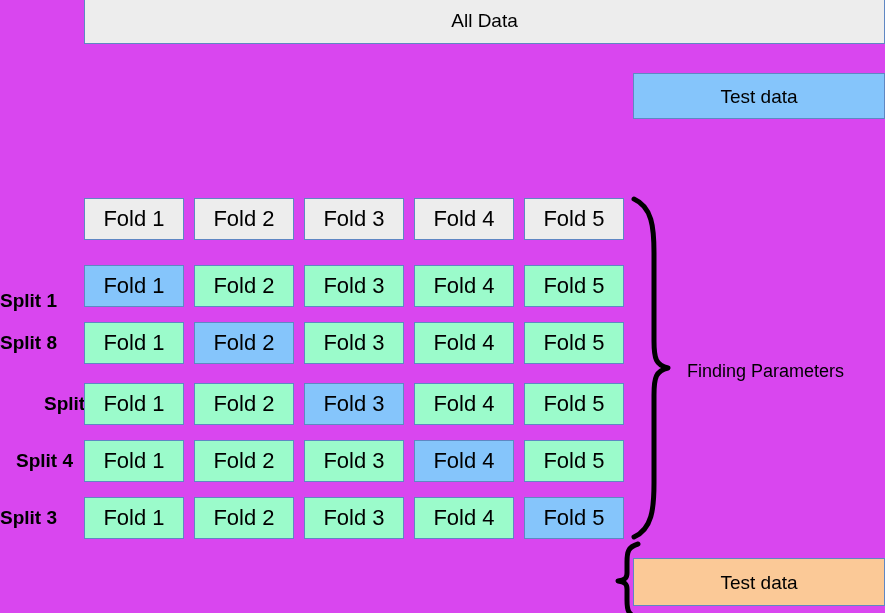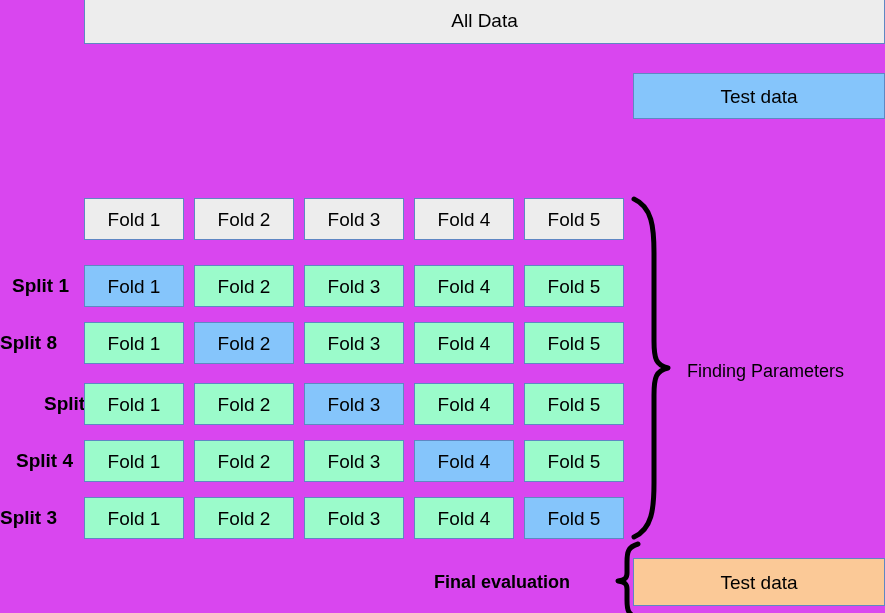--- a/index.html
+++ b/index.html
@@ -44,21 +44,21 @@
     left: 84px; top: 73px; width: 541px; height: 46px;
   }
   #test-data-top {
     left: 633px; top: 73px; width: 252px; height: 46px;
   }
 
   
   .fold {
     width: 100px;
     height: 42px;
-    font-size: 19px;
+    font-size: 22px;
   }
   .fold-header {  }
 
   
   .split-label {
     position: absolute;
     left: 0px;
     width: 78px;
     height: 42px;
     display: flex;
@@ -120,21 +120,21 @@
 
 
   <div class="box fill-blue" id="test-data-top">Test data</div>
 
   <div id="grid-host">
       <div class="box fold fold-header fill-gray" style="left: 84px; top: 198px;">Fold 1</div>
       <div class="box fold fold-header fill-gray" style="left: 194px; top: 198px;">Fold 2</div>
       <div class="box fold fold-header fill-gray" style="left: 304px; top: 198px;">Fold 3</div>
       <div class="box fold fold-header fill-gray" style="left: 414px; top: 198px;">Fold 4</div>
       <div class="box fold fold-header fill-gray" style="left: 524px; top: 198px;">Fold 5</div>
-      <div class="split-label" style="top: 265px; margin-left: 12px;">Split 1</div>
+      <div class="split-label" style="top: 280px;">Split 1</div>
       <div class="box fold fill-blue" style="left: 84px; top: 265px;">Fold 1</div>
       <div class="box fold fill-green" style="left: 194px; top: 265px;">Fold 2</div>
       <div class="box fold fill-green" style="left: 304px; top: 265px;">Fold 3</div>
       <div class="box fold fill-green" style="left: 414px; top: 265px;">Fold 4</div>
       <div class="box fold fill-green" style="left: 524px; top: 265px;">Fold 5</div>
       <div class="split-label" style="top: 322px;">Split 8</div>
       <div class="box fold fill-green" style="left: 84px; top: 322px;">Fold 1</div>
       <div class="box fold fill-blue" style="left: 194px; top: 322px;">Fold 2</div>
       <div class="box fold fill-green" style="left: 304px; top: 322px;">Fold 3</div>
       <div class="box fold fill-green" style="left: 414px; top: 322px;">Fold 4</div>
@@ -168,17 +168,16 @@
 
   <div id="finding-parameters">Finding Parameters</div>
 
   <div class="brace" id="brace-final">
     <svg width="30" height="80" viewBox="0 0 30 80" fill="none" xmlns="http://www.w3.org/2000/svg">
       <path d="M26 4 C 16 7, 15 12, 15 22 L 15 33 C 15 38, 13 40, 6 41
                C 13 42, 15 44, 15 49 L 15 60 C 15 70, 16 75, 26 78" stroke="#000000" stroke-width="5" fill="none" stroke-linecap="round" stroke-linejoin="round"></path>
     </svg>
   </div>
 
-  <div id="final-evaluation">Final evaluation</div>
 
   <div class="box fill-orange" id="test-data-final">Test data</div>
 
 </div>
 
 </body></html>

